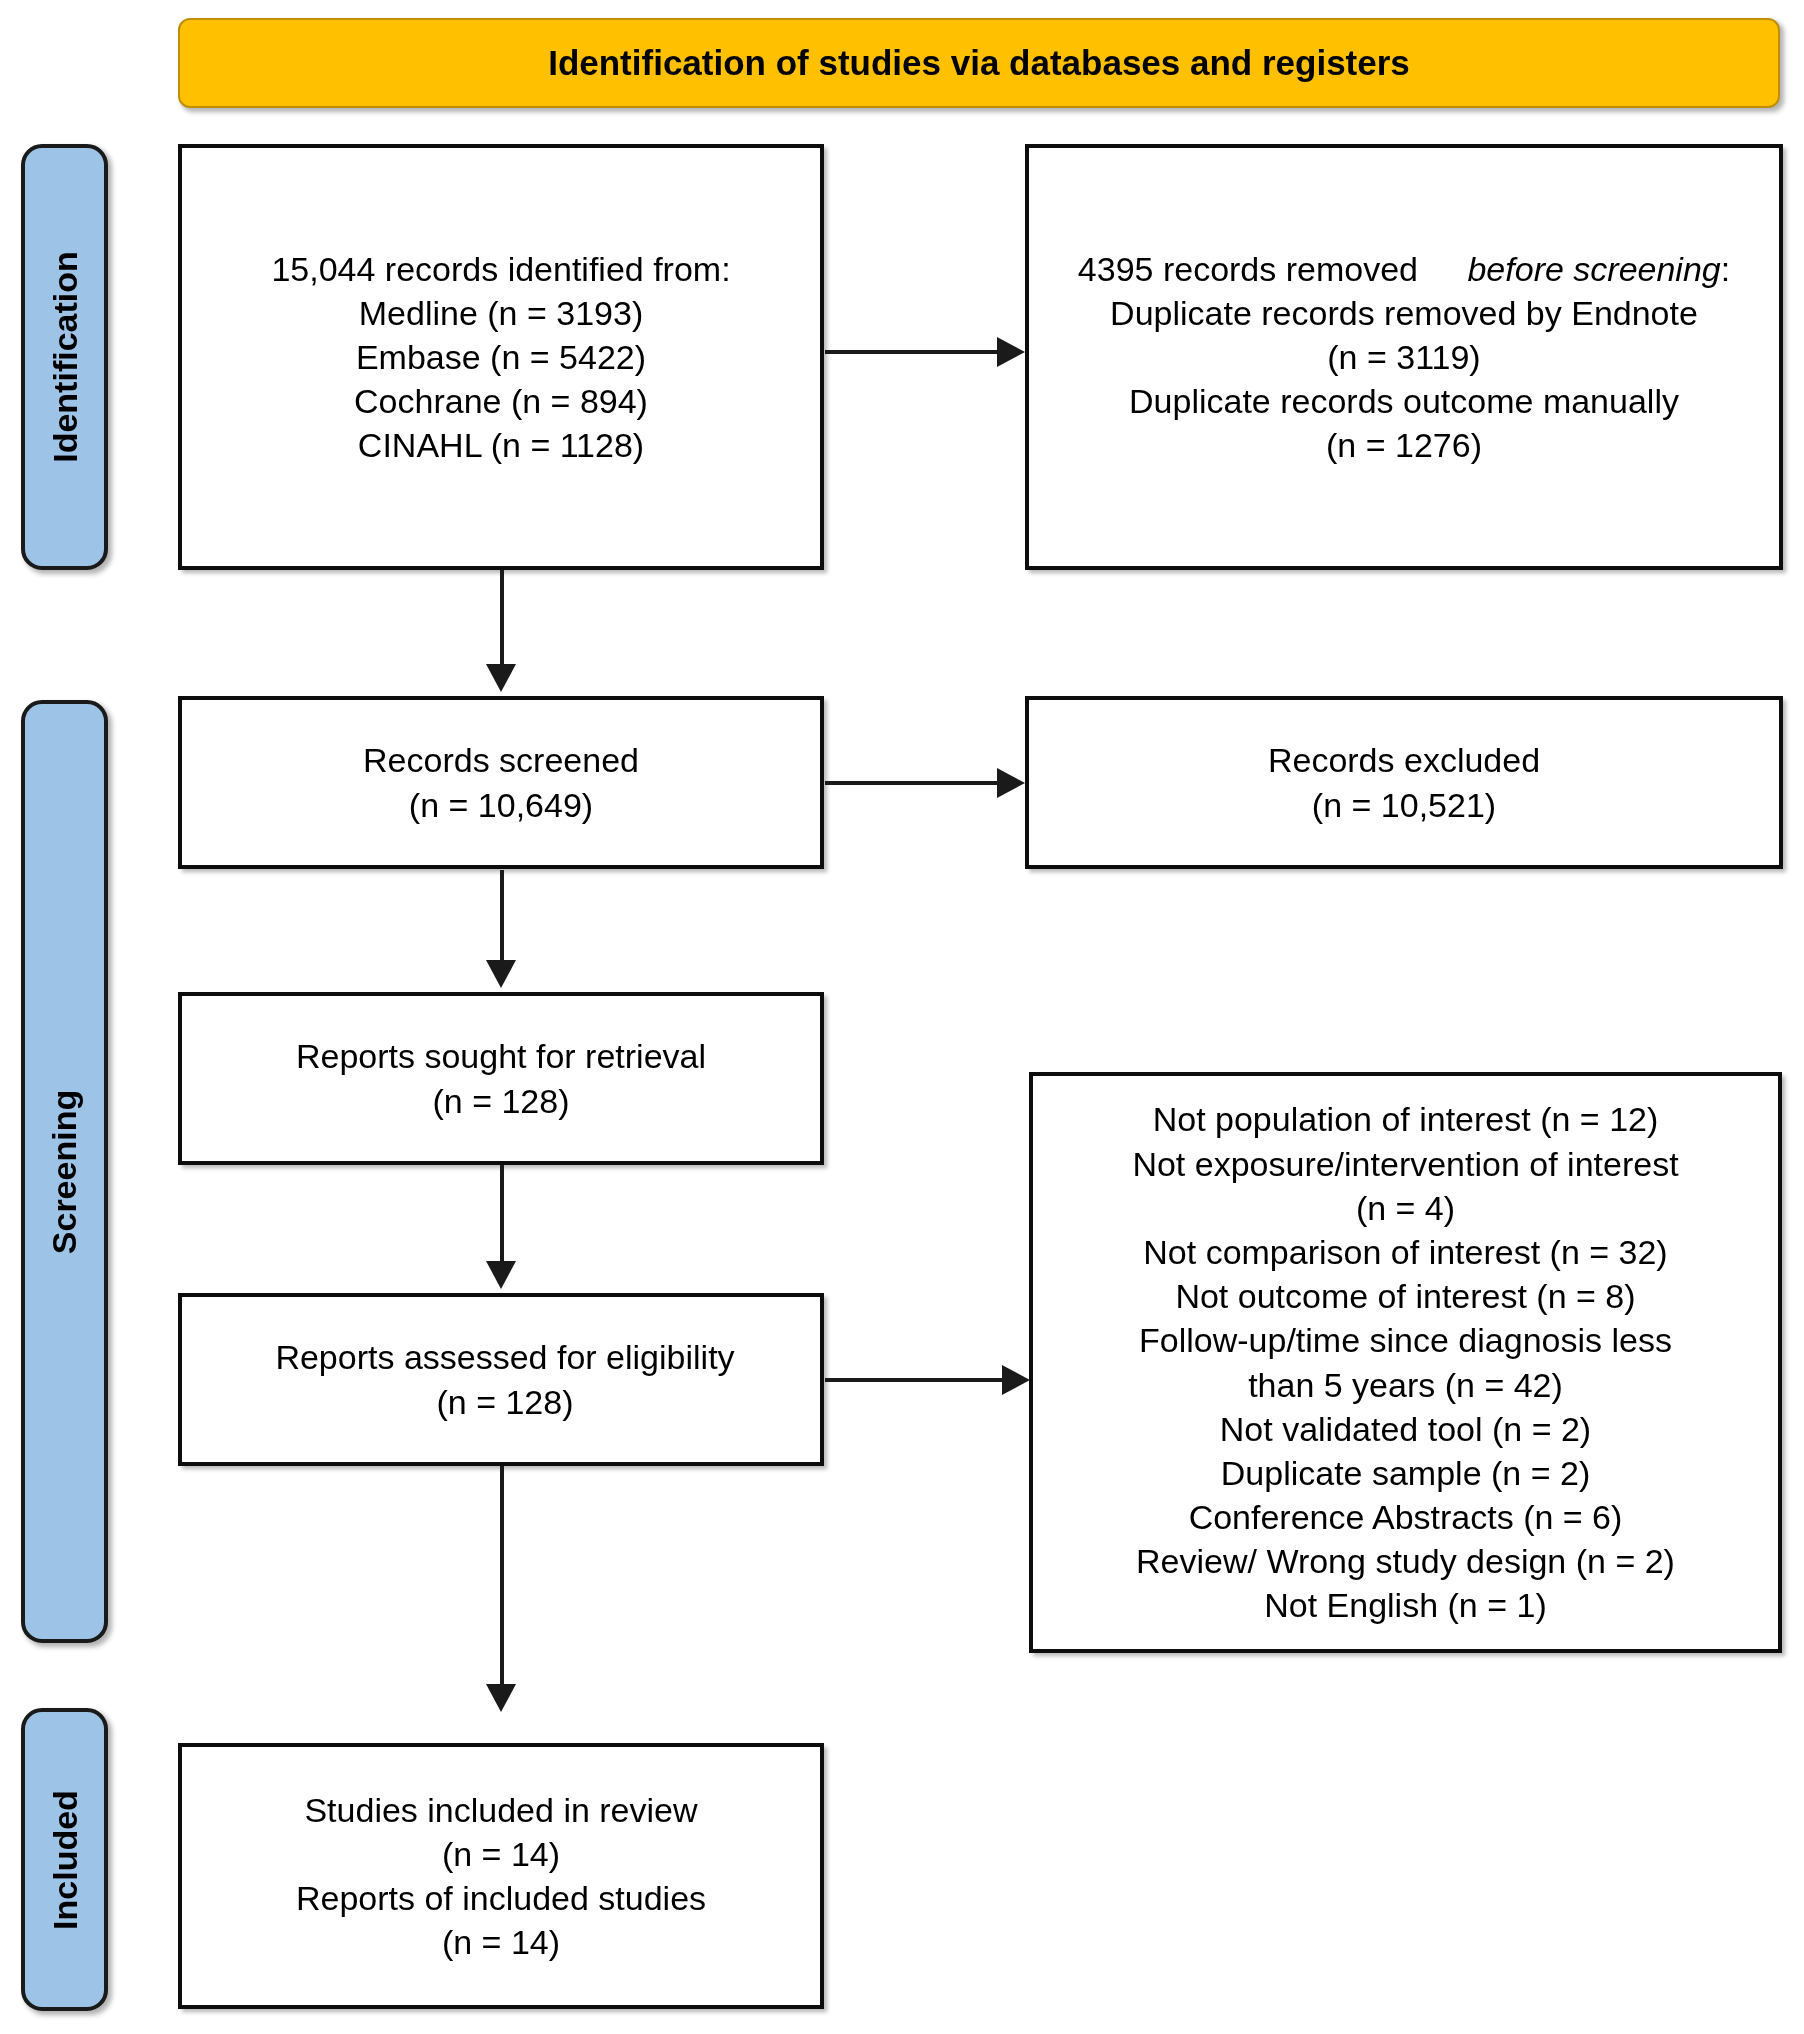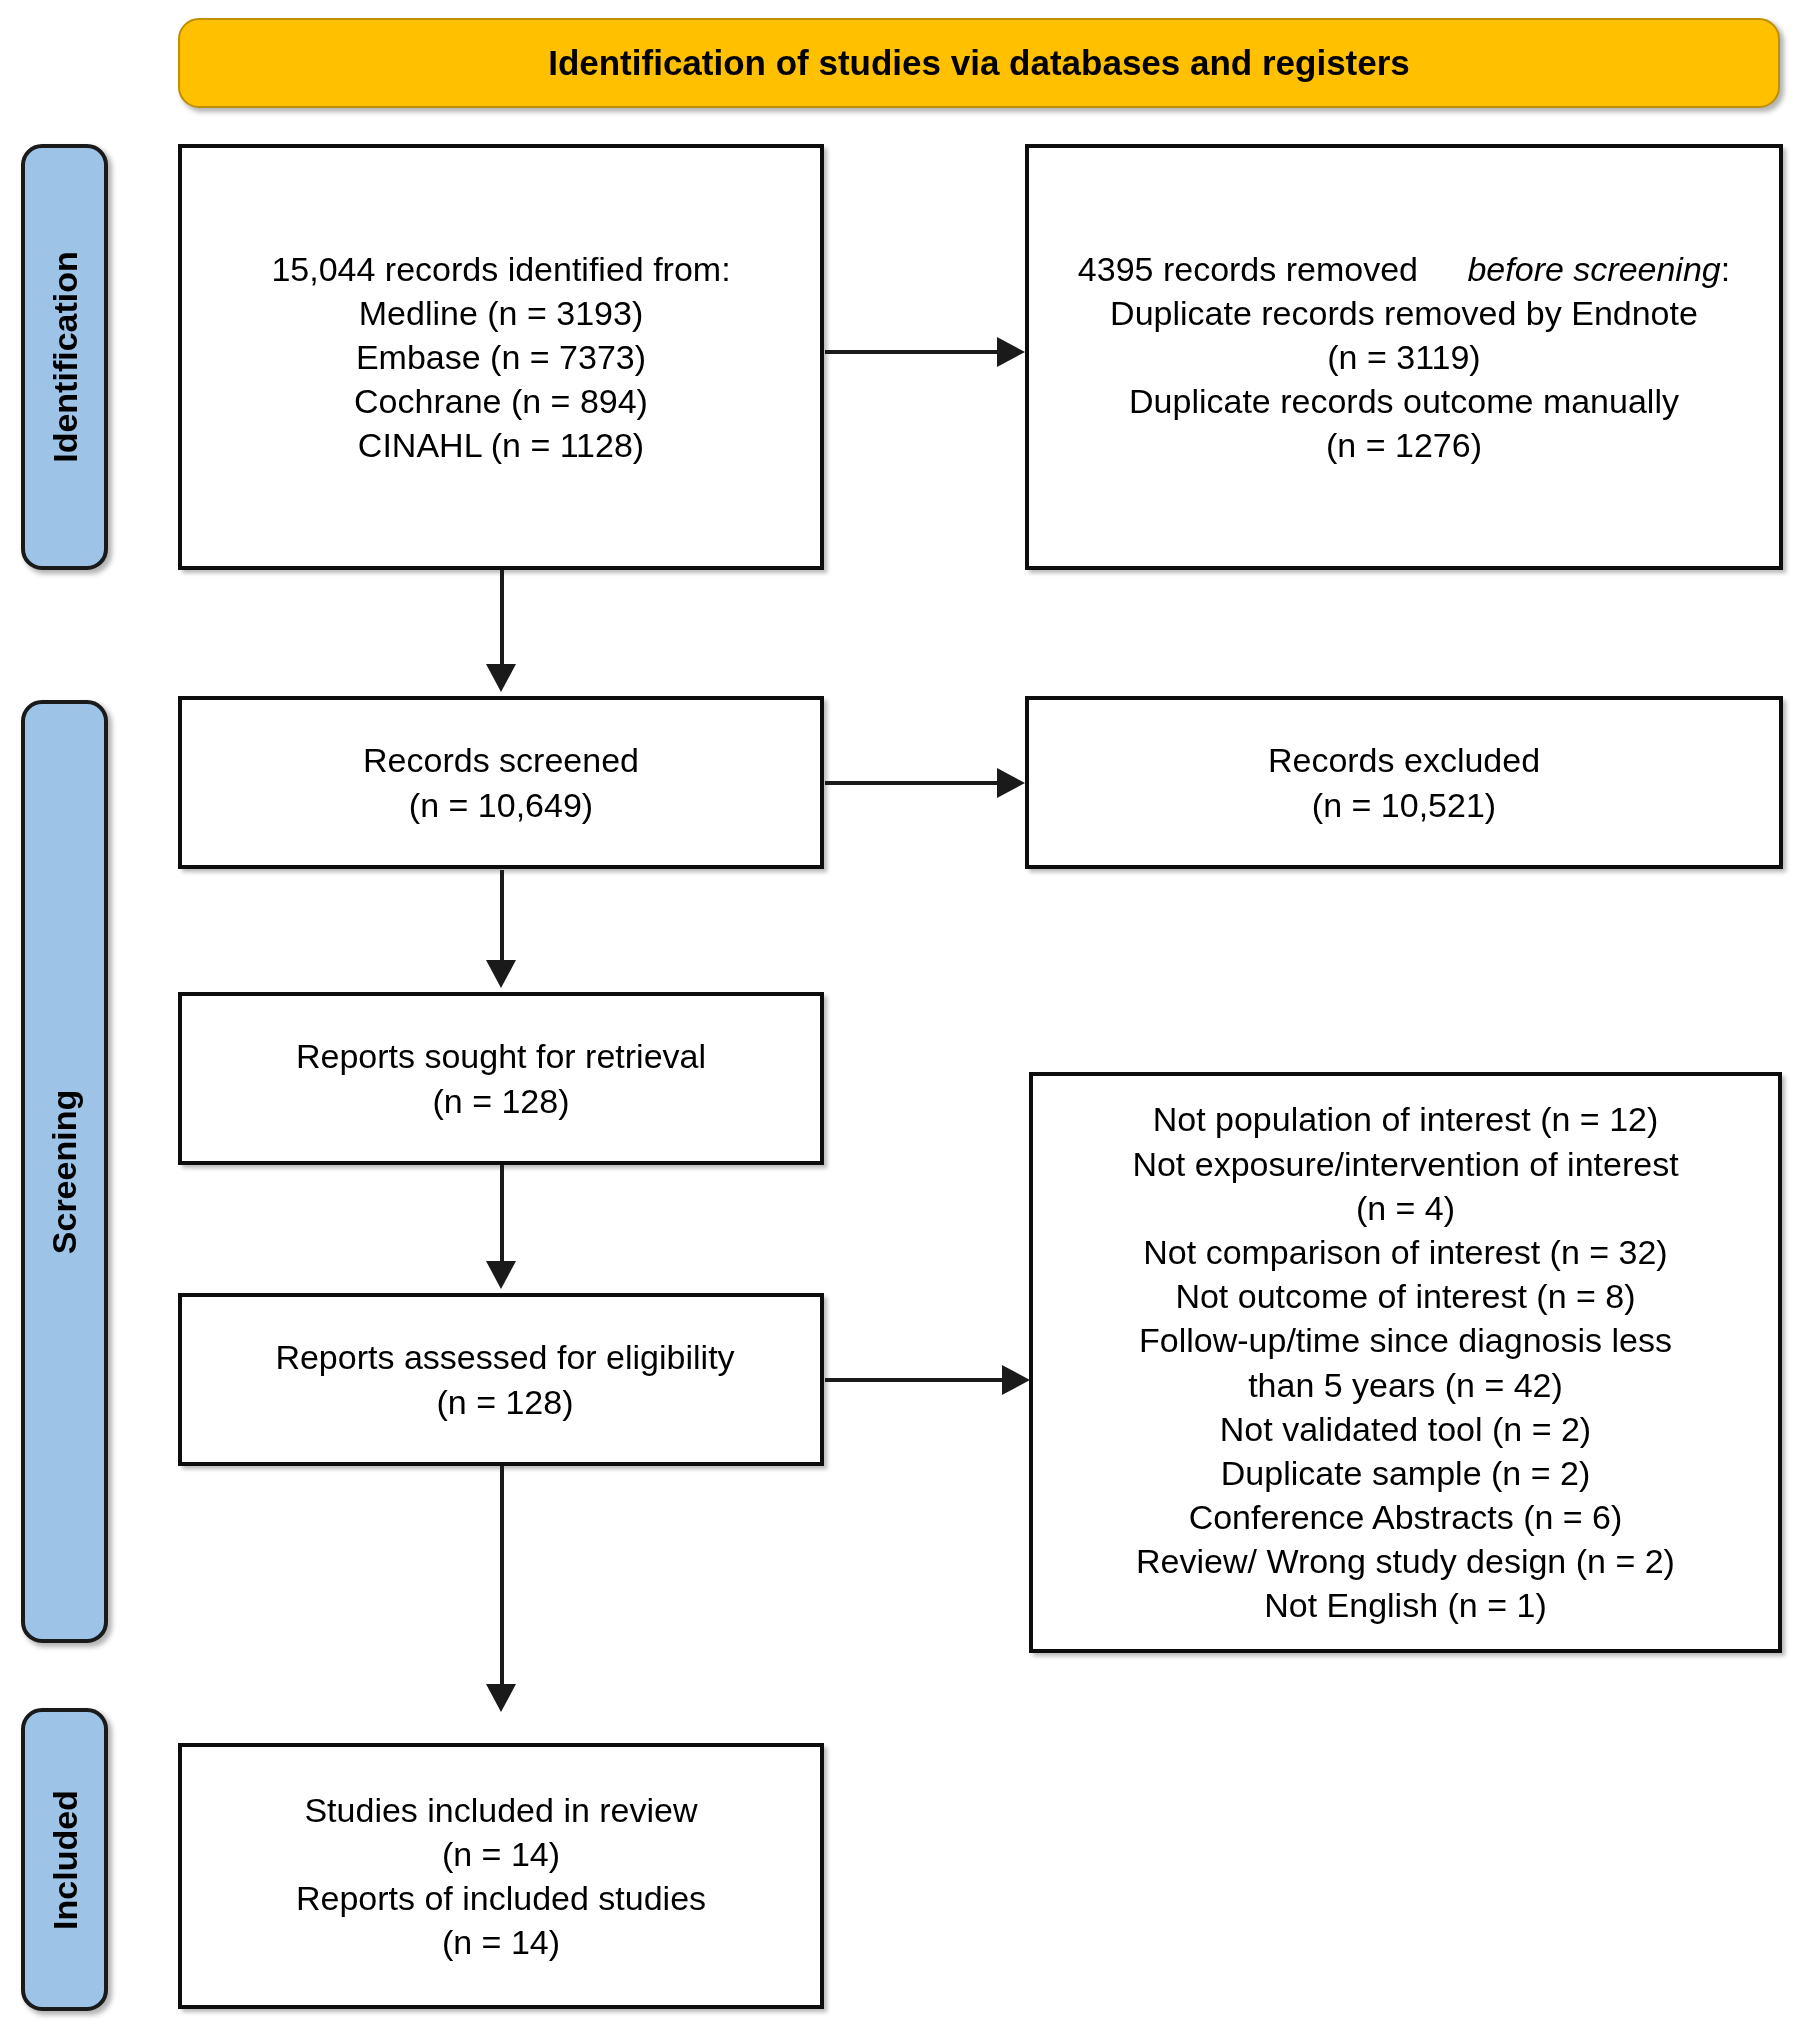--- a/index.html
+++ b/index.html
@@ -20,21 +20,21 @@
 
   
   .banner {
     position: absolute;
     left: 178px;
     top: 18px;
     width: 1602px;
     height: 90px;
     background: #FFC000;
     border: 2.5px solid #BF8F00;
-    border-radius: 21px;
+    border-radius: 12px;
     box-sizing: border-box;
     display: flex;
     align-items: center;
     justify-content: center;
     box-shadow: 3.3px 3.3px 4.9px rgba(0,0,0,0.30);
   }
   .banner-text {
     font-size: 35px;
     font-weight: bold;
     color: #000000;
@@ -137,21 +137,21 @@
     <div class="stage-label">Screening</div>
   </div>
   <div class="stage" id="stage-included">
     <div class="stage-label">Included</div>
   </div>
 
   <div class="box" id="box-identified">
     <div class="box-text">
       <span class="ln">15,044 records identified from:</span>
       <span class="ln">Medline (n = 3193)</span>
-      <span class="ln">Embase (n = 7373)</span>
+      <span class="ln">Embase (n = 5422)</span>
       <span class="ln">Cochrane (n = 894)</span>
       <span class="ln">CINAHL (n = 1128)</span>
     </div>
   </div>
 
   <div class="box" id="box-removed">
     <div class="box-text">
       <span class="ln wrap"><span>4395 records removed </span><em>before screening</em><span>:</span></span>
       <span class="ln">Duplicate records removed by Endnote</span>
       <span class="ln">(n = 3119)</span>

